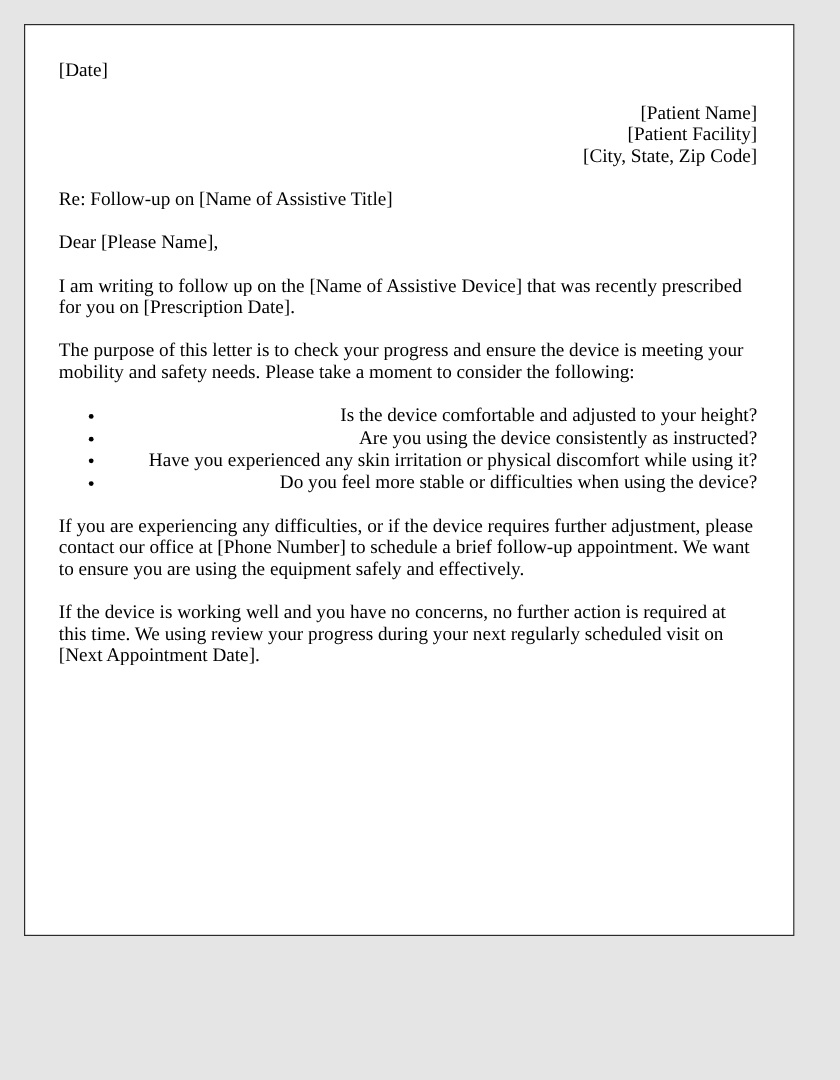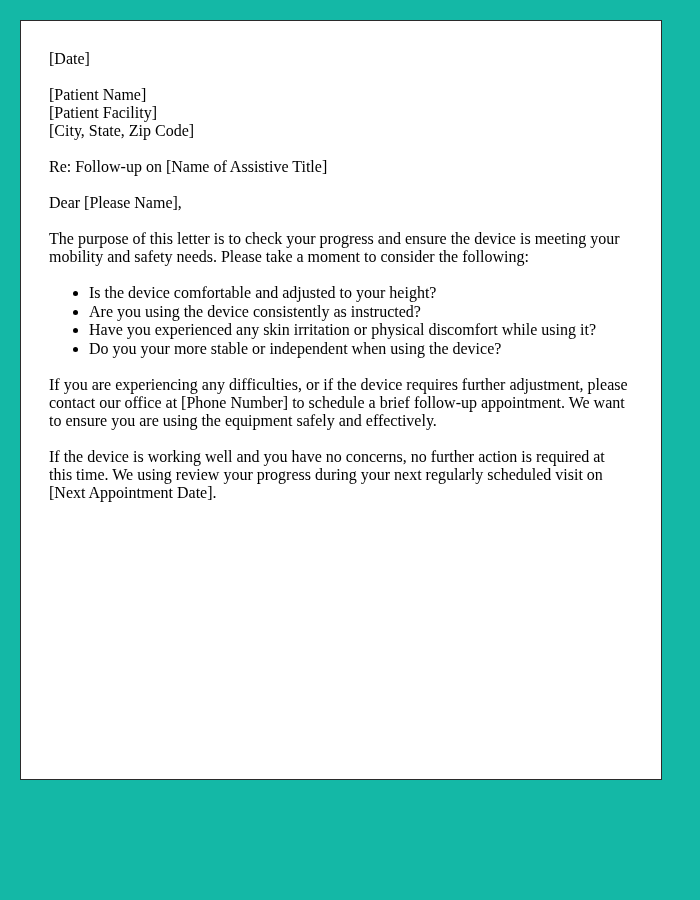--- a/index.html
+++ b/index.html
@@ -6,21 +6,21 @@
     margin: 0;
     padding: 0;
     background: #ffffff;
     width: 700px;
     height: 900px;
   }
   .page {
     position: relative;
     width: 700px;
     height: 900px;
-    background: #14b8a6;
+    background: #e5e5e5;
     overflow: hidden;
   }
   .letter-box {
     position: absolute;
     left: 20px;
     top: 20px;
     width: 642px;
     height: 760px;
     box-sizing: border-box;
     border: 1px solid #2b2b2b;
@@ -32,58 +32,61 @@
     color: #000000;
   }
   .letter-box p,
   .letter-box .block {
     margin: 0 0 18px 0;
     padding: 0;
   }
   .block div {
     margin: 0;
     padding: 0;
+    text-align: right;
   }
   ul.checklist {
     margin: 0 0 18px 0;
     padding: 0 0 0 40px;
     list-style-type: disc;
   }
   ul.checklist li {
     margin: 0;
     padding: 0;
     line-height: 18.5px;
+    text-align: right;
   }
 </style>
 </head>
 <body>
 
 <div class="page">
   <div class="letter-box">
 
     <p>[Date]</p>
 
     <div class="block">
       <div>[Patient Name]</div>
       <div>[Patient Facility]</div>
       <div>[City, State, Zip Code]</div>
     </div>
 
     <p>Re: Follow-up on [Name of Assistive Title]</p>
 
     <p>Dear [Please Name],</p>
 
+    <p>I am writing to follow up on the [Name of Assistive Device] that was recently prescribed for you on [Prescription Date].</p>
 
     <p>The purpose of this letter is to check your progress and ensure the device is meeting your mobility and safety needs. Please take a moment to consider the following:</p>
 
     <ul class="checklist">
       <li>Is the device comfortable and adjusted to your height?</li>
       <li>Are you using the device consistently as instructed?</li>
       <li>Have you experienced any skin irritation or physical discomfort while using it?</li>
-      <li>Do you your more stable or independent when using the device?</li>
+      <li>Do you feel more stable or difficulties when using the device?</li>
     </ul>
 
     <p>If you are experiencing any difficulties, or if the device requires further adjustment, please contact our office at [Phone Number] to schedule a brief follow-up appointment. We want to ensure you are using the equipment safely and effectively.</p>
 
     <p>If the device is working well and you have no concerns, no further action is required at this time. We using review your progress during your next regularly scheduled visit on [Next Appointment Date].</p>
 
 
     <div class="block">
     </div>
 

